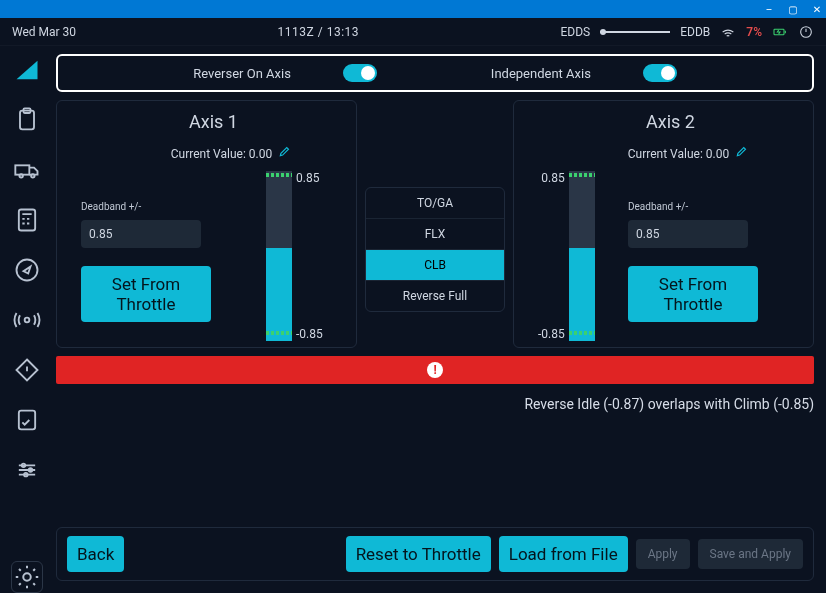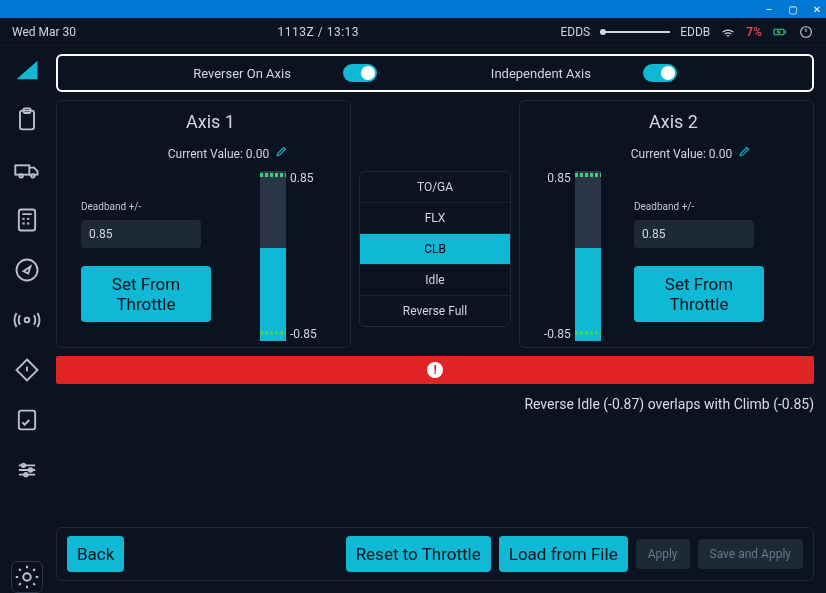--- a/index.html
+++ b/index.html
@@ -52,21 +52,21 @@
   .gauge-row { display:flex; align-items:flex-start; gap:4px;}
   .gauge-bar { width:26px; height:170px; background:#2a3647; position:relative; display:flex; flex-direction:column; }
   .gauge-fill { position:absolute; left:0; right:0; bottom:0; height:55%; background:#0fb9d6; }
   .gauge-green-top { position:absolute; top:2px; left:0; right:0; height:4px; background:repeating-linear-gradient(90deg,#3bd16f 0 3px, transparent 3px 5px); }
   .gauge-green-bot { position:absolute; bottom:6px; left:0; right:0; height:4px; background:repeating-linear-gradient(90deg,#3bd16f 0 3px, transparent 3px 5px); }
   .gl-col { display:flex; flex-direction:column; justify-content:space-between; height:170px; font-size:12px; }
   .axis-panel.right .axis-body { flex-direction:row-reverse; }
   .axis-panel.right .gauge-row { flex-direction:row-reverse; }
   .axis-panel.right .gl-col { text-align: right; }
 
-  .detent-panel { width:152px; border:1px solid #1f2a3c; border-radius:6px; align-self:center; overflow:hidden; margin-top:50px;}
+  .detent-panel { width:140px; border:1px solid #1f2a3c; border-radius:6px; align-self:center; overflow:hidden; margin-top:50px;}
   .detent-item { padding:8px 0; text-align:center; font-size:12px; border-bottom:1px solid #1a2433; cursor:pointer;}
   .detent-item:last-child { border-bottom:none; }
   .detent-item.active { background:#0fb9d6; color:#000000; }
 
   .err-strip { background:#e02424; height:28px; display:flex; align-items:center; justify-content:center; border-radius:2px; }
   .err-strip .eicon { width:16px; height:16px; background:#fff; border-radius:50%; display:flex; align-items:center; justify-content:center; color:#e02424; font-weight:bold; font-size:12px;}
   .err-msg { text-align:right; padding:4px 0 2px 0; font-size:14px; color:#d7dde8; }
 
   .bottombar { margin-top:auto; border:1px solid #1f2a3c; border-radius:6px; padding:8px 10px; display:flex; align-items:center; gap:8px;}
   .bottombar .spacer { flex:1; }
@@ -223,21 +223,20 @@
               </div>
             </div>
           </div>
         </div>
       </div>
 
       <div class="detent-panel">
         <div class="detent-item">TO/GA</div>
         <div class="detent-item">FLX</div>
         <div class="detent-item active">CLB</div>
-        <div class="detent-item">Idle</div>
         <div class="detent-item">Reverse Full</div>
       </div>
 
       <div class="axis-panel right">
         <div class="axis-title">Axis 2</div>
         <div class="cur-val">
           <span>Current Value: 0.00</span>
           <span class="pencil"><svg width="14" height="14" viewBox="0 0 24 24">
                 <path d="M4 20l4-1 10-10-3-3L5 16z"></path>
               </svg></span>

